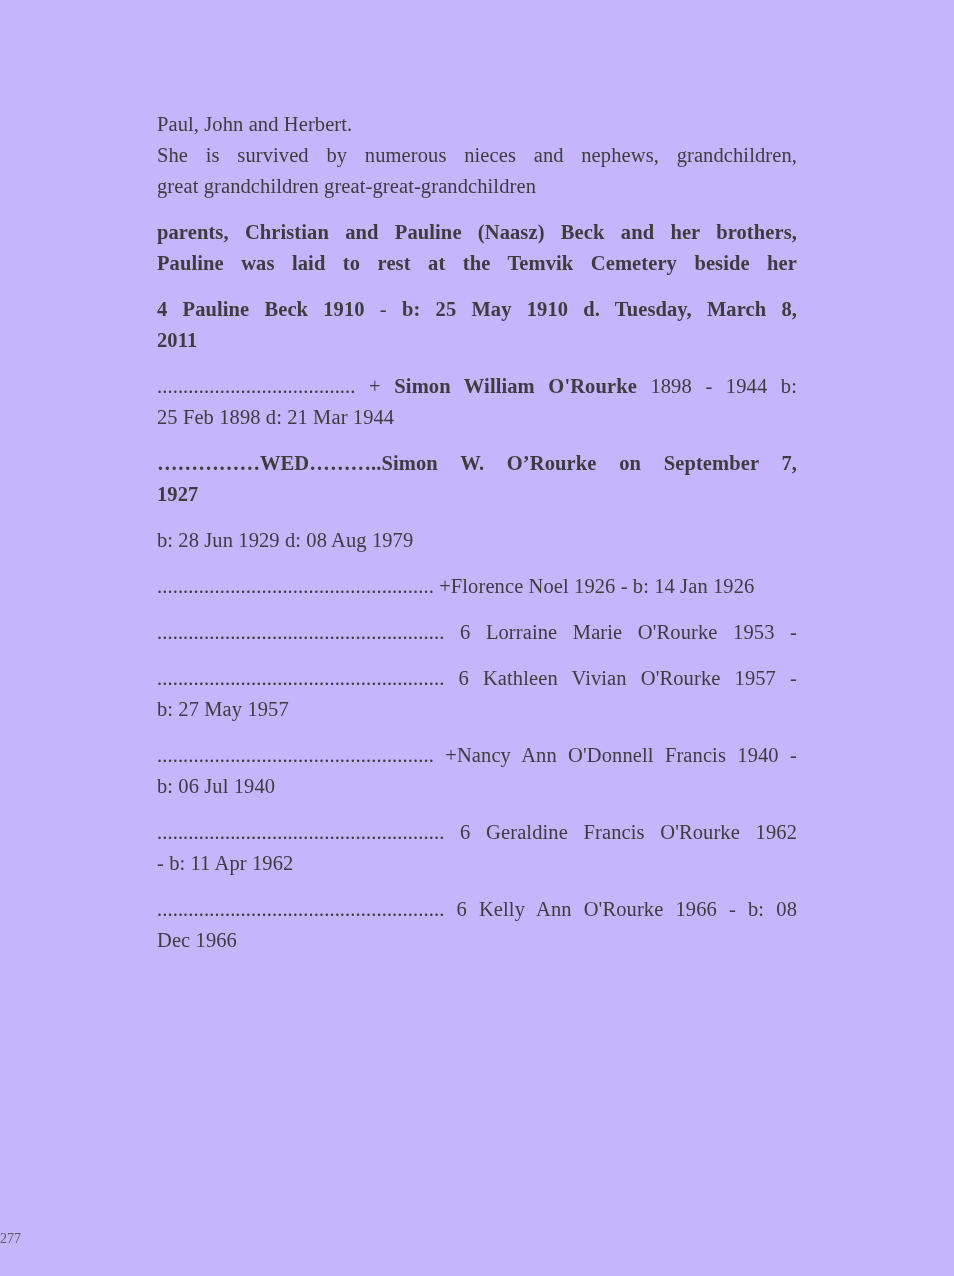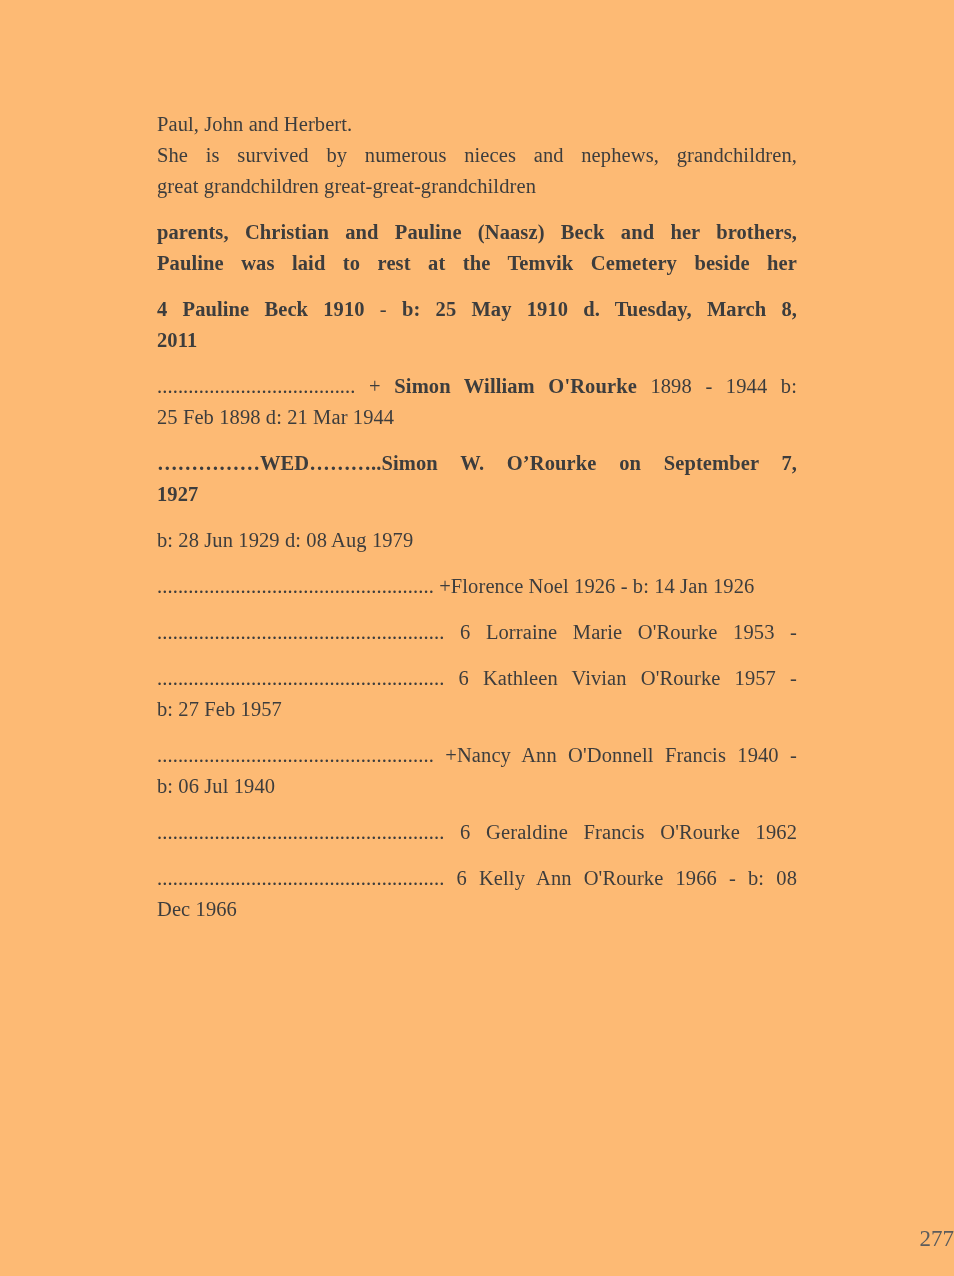--- a/index.html
+++ b/index.html
@@ -44,31 +44,30 @@
     text-align-last: left;
     -moz-text-align-last: left;
   }
   .run { font-weight: normal; }
   .run.b { font-weight: bold; }
   .footer {
     position: absolute;
     left: 0;
     right: 0;
     bottom: 27px;
-    text-align: right;
-    font-size: 23px;
+    text-align: left;
+    font-size: 14px;
     line-height: 20px;
     color: #5c5c5c;
-    padding-left: 34px;
   }
 </style>
 </head>
 <body>
 
-<div class="page" style="background: #fdba74; text-decoration: underline;">
+<div class="page" style="background: #c4b5fd; text-decoration: underline;">
   <div class="content" id="doc-content" style="color: rgb(61, 61, 61);">
       <div class="block">
         <div class="line no-stretch"><span class="run">Paul, John and Herbert.</span></div>
         <div class="line"><span class="run">She is survived by numerous nieces and nephews, grandchildren,</span></div>
         <div class="line no-stretch"><span class="run">great grandchildren great-great-grandchildren</span></div>
       </div>
       <div class="block">
         <div class="line"><span class="run b">parents, Christian and Pauline (Naasz) Beck and her brothers,</span></div>
         <div class="line"><span class="run b">Pauline was laid to rest at the Temvik Cemetery beside her</span></div>
       </div>
@@ -88,28 +87,29 @@
         <div class="line no-stretch"><span class="run">b: 28 Jun 1929 d: 08 Aug 1979</span></div>
       </div>
       <div class="block">
         <div class="line no-stretch"><span class="run">..................................................... +Florence Noel 1926 - b: 14 Jan 1926</span></div>
       </div>
       <div class="block">
         <div class="line"><span class="run">....................................................... 6 Lorraine Marie O'Rourke 1953 -</span></div>
       </div>
       <div class="block">
         <div class="line"><span class="run">....................................................... 6 Kathleen Vivian O'Rourke 1957 -</span></div>
-        <div class="line no-stretch"><span class="run">b: 27 Feb 1957</span></div>
+        <div class="line no-stretch"><span class="run">b: 27 May 1957</span></div>
       </div>
       <div class="block">
         <div class="line"><span class="run">..................................................... +Nancy Ann O'Donnell Francis 1940 -</span></div>
         <div class="line no-stretch"><span class="run">b: 06 Jul 1940</span></div>
       </div>
       <div class="block">
         <div class="line"><span class="run">....................................................... 6 Geraldine Francis O'Rourke 1962</span></div>
+        <div class="line no-stretch"><span class="run">- b: 11 Apr 1962</span></div>
       </div>
       <div class="block">
         <div class="line"><span class="run">....................................................... 6 Kelly Ann O'Rourke 1966 - b: 08</span></div>
         <div class="line no-stretch"><span class="run">Dec 1966</span></div>
       </div>
     </div>
   <div class="footer" style="color: rgb(92, 92, 92);">277</div>
 </div>
 
 </body></html>

